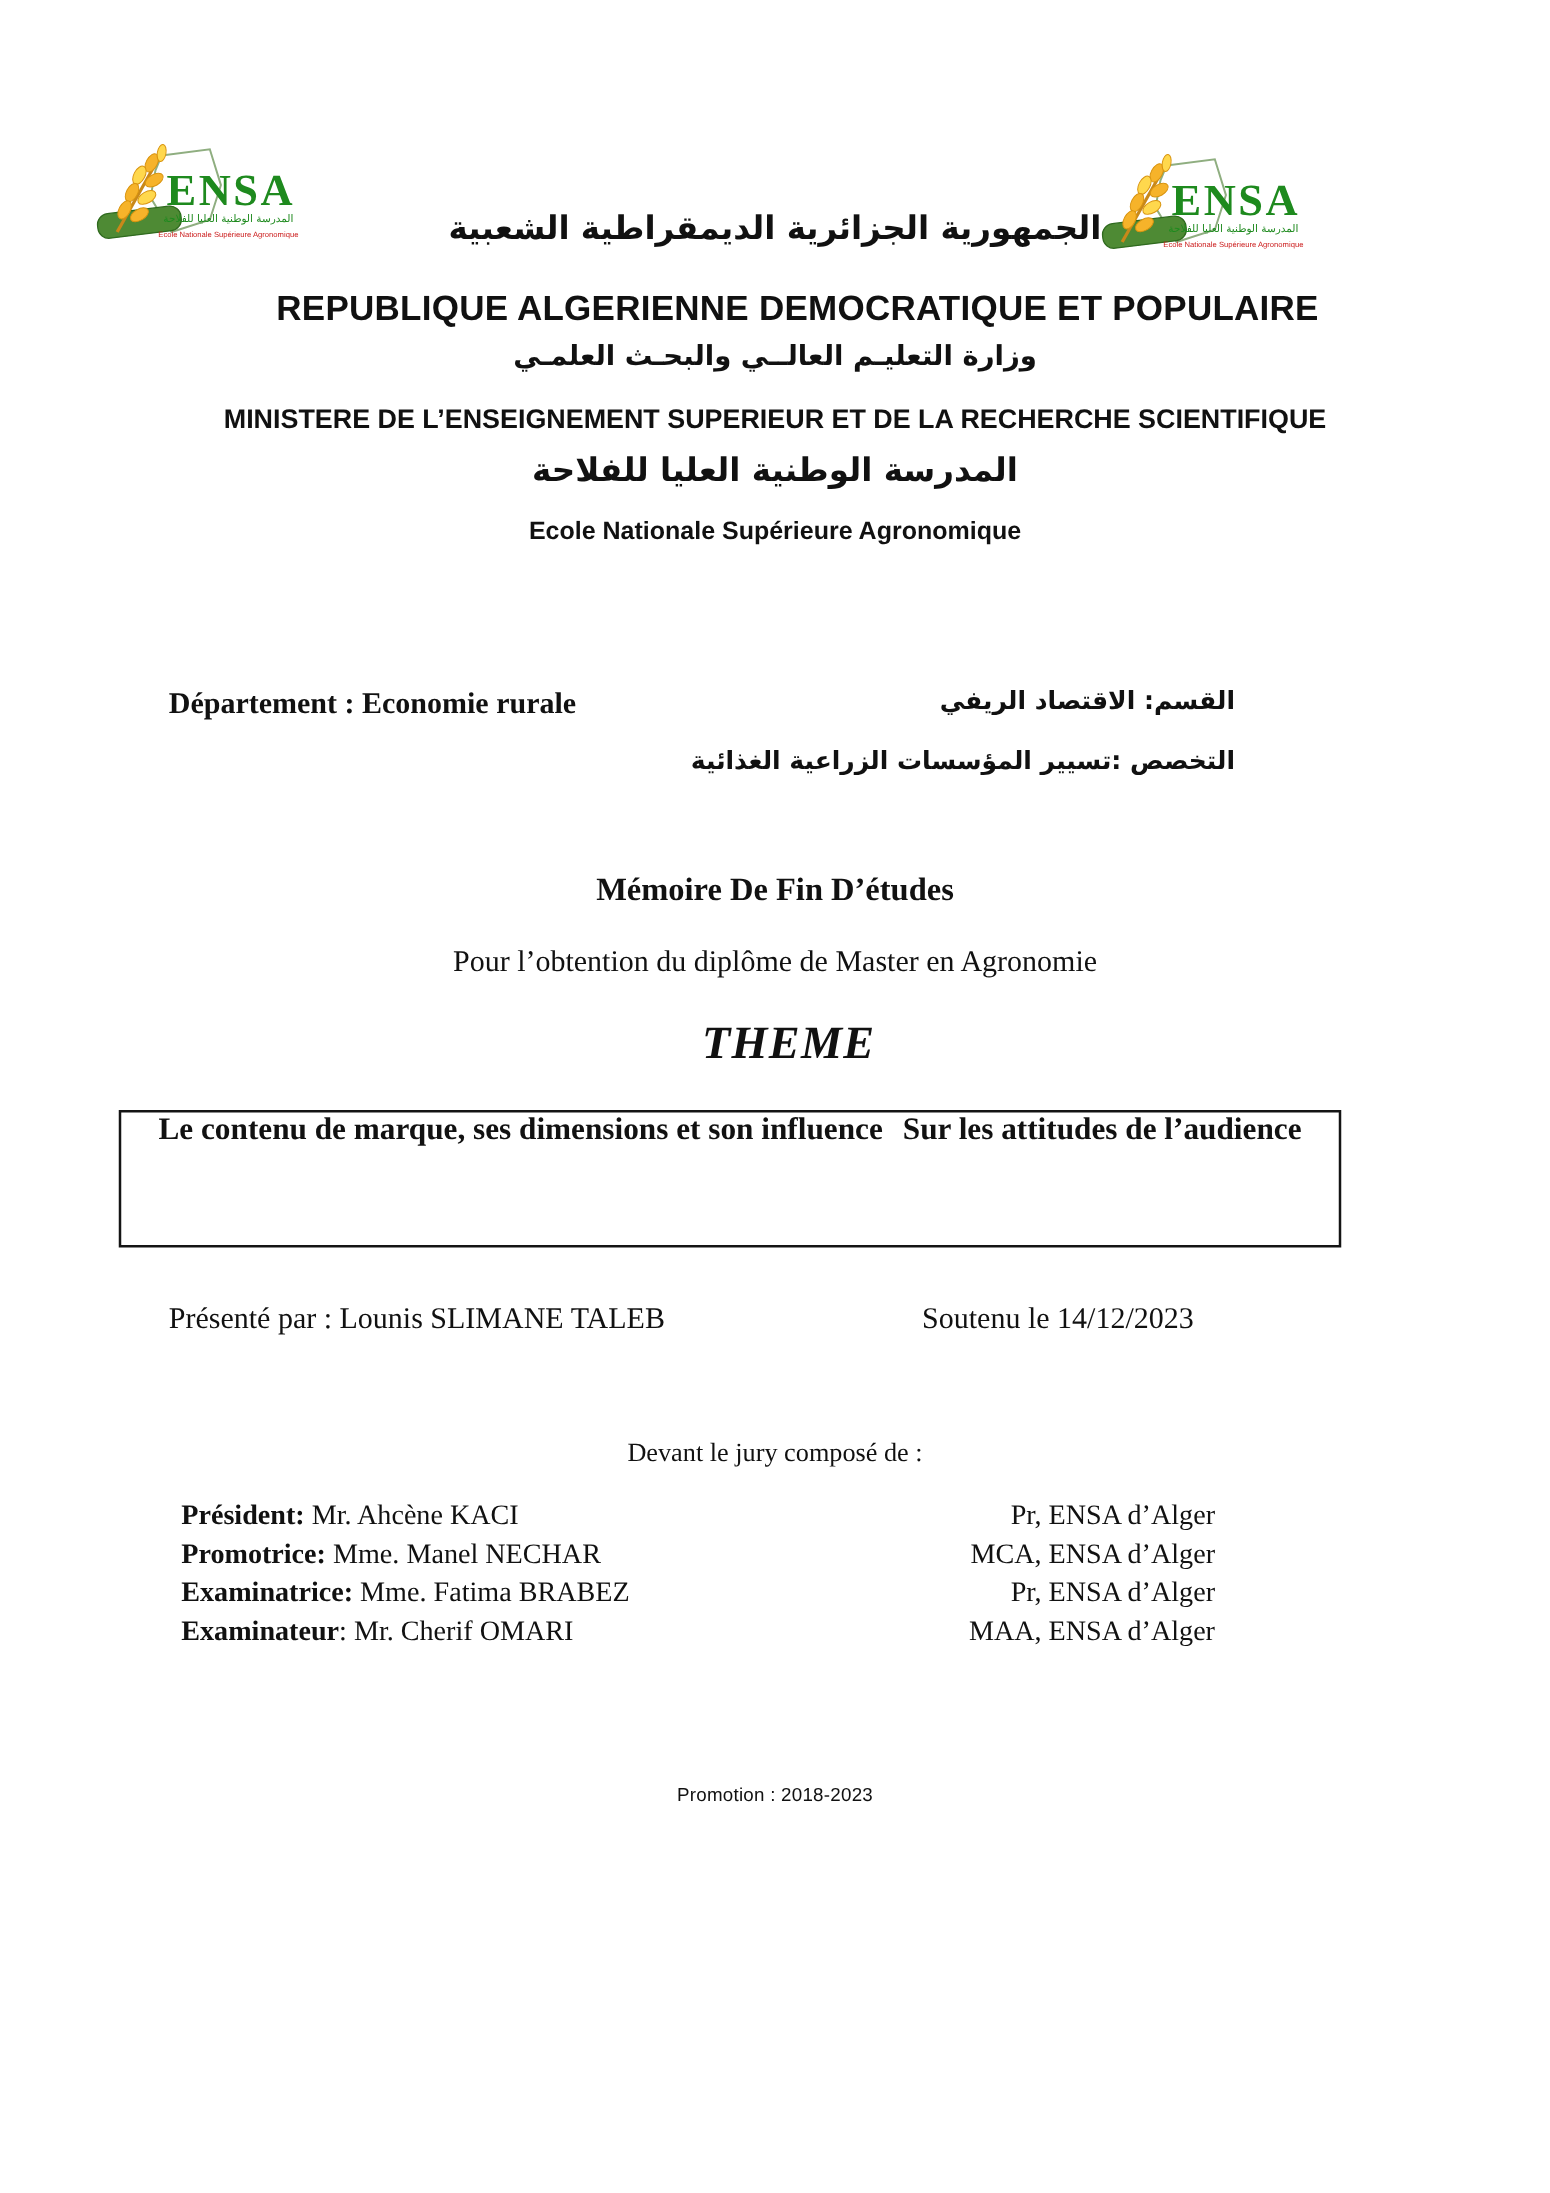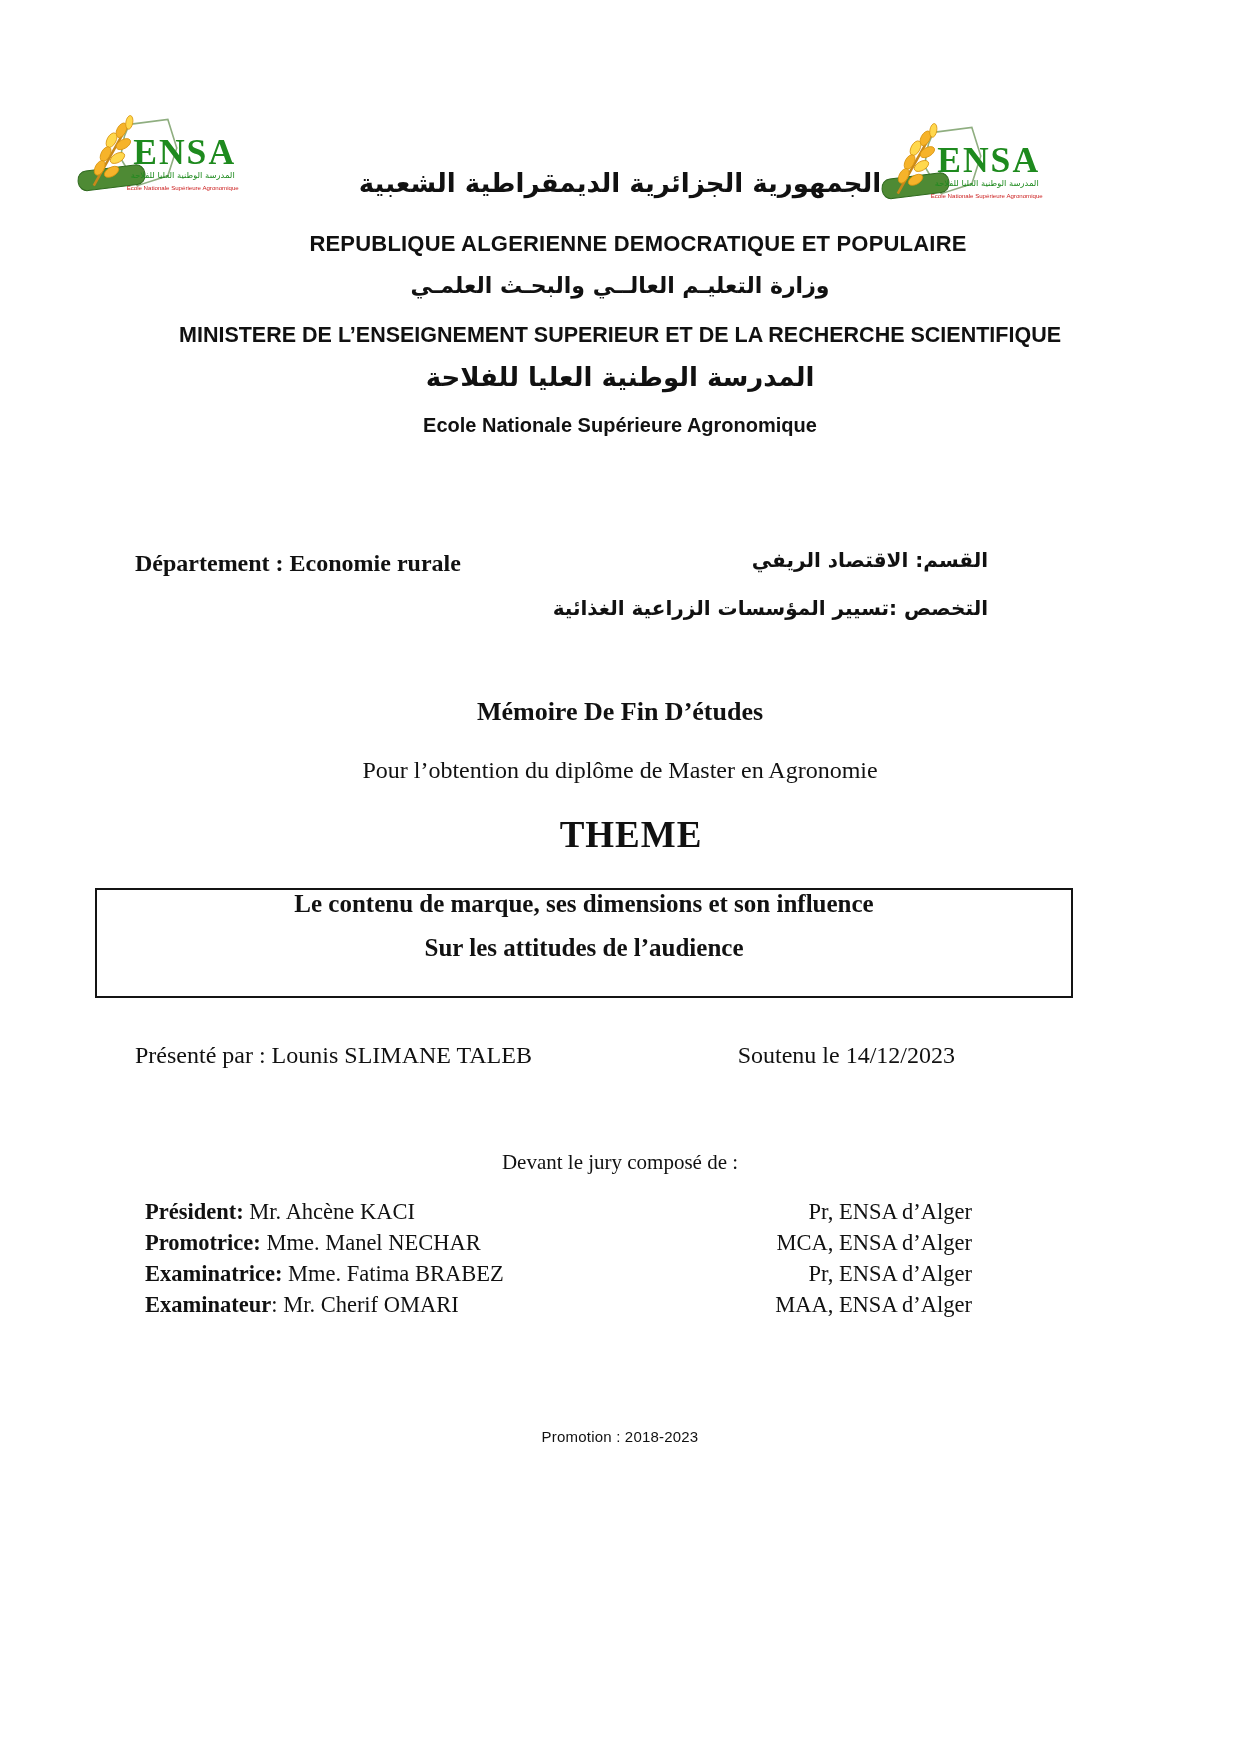--- a/index.html
+++ b/index.html
@@ -16,39 +16,39 @@
   .c { left:0; right:0; text-align:center; }
   .ar { font-family:"DejaVu Sans", sans-serif; direction:rtl; }
   .sans { font-family:"Liberation Sans", sans-serif; }
   .b { font-weight:700; }
 
   .logo { width:168px; height:92px; }
   .logo-left  { left:72px;  top:110px; }
   .logo-right { left:876px; top:118px; }
 
   .republic-ar { top:168px; font-size:26px; font-weight:700; }
-  .republic-fr { top:231px; font-size:22px; letter-spacing:.2px;padding-left:36px; }
+  .republic-fr { top:231px; font-size:28px; letter-spacing:.2px;padding-left:36px; }
   .ministry-ar { top:273px; font-size:22px; font-weight:700; }
   .ministry-fr { top:323px; font-size:21.5px; }
   .school-ar   { top:362px; font-size:26px; font-weight:700; }
   .school-fr   { top:414px; font-size:20px; }
 
   .dept-fr    { left:135px; top:550px; font-size:24px; font-weight:700; }
   .dept-ar    { right:252px; top:548px; font-size:20px; font-weight:700; text-align:right; }
   .spec-fr    { left:135px; top:598px; width:540px; font-size:24px; font-weight:700; line-height:35px; }
   .spec-ar    { right:252px; top:596px; font-size:20px; font-weight:700; text-align:right; }
 
   .memoir-title { top:697px; font-size:26px; font-weight:700; }
   .memoir-sub   { top:757px; font-size:24px; }
-  .theme-label  { top:813px; font-size:37px; font-weight:700; letter-spacing:1px;padding-left:22px; }
+  .theme-label  { top:813px; font-size:37px; font-weight:700; font-style:italic; letter-spacing:1px;padding-left:22px; }
 
   .theme-box {
     left:95px; top:888px; width:978px; height:110px;
     border:2.5px solid #141414;
-    display:flex; flex-direction:column; justify-content:flex-start; gap:16px;
+    display:flex; flex-direction:row; justify-content:center; gap:16px;
     text-align:center;
   }
   .theme-line { font-size:25px; font-weight:700; }
 
   .presented { left:135px; top:1042px; font-size:24px; }
   .defended  { right:285px; top:1042px; font-size:24px; }
 
   .jury-intro { top:1150px; font-size:21px; }
 
   .jury-table { left:145px; right:268px; top:1196px; }

